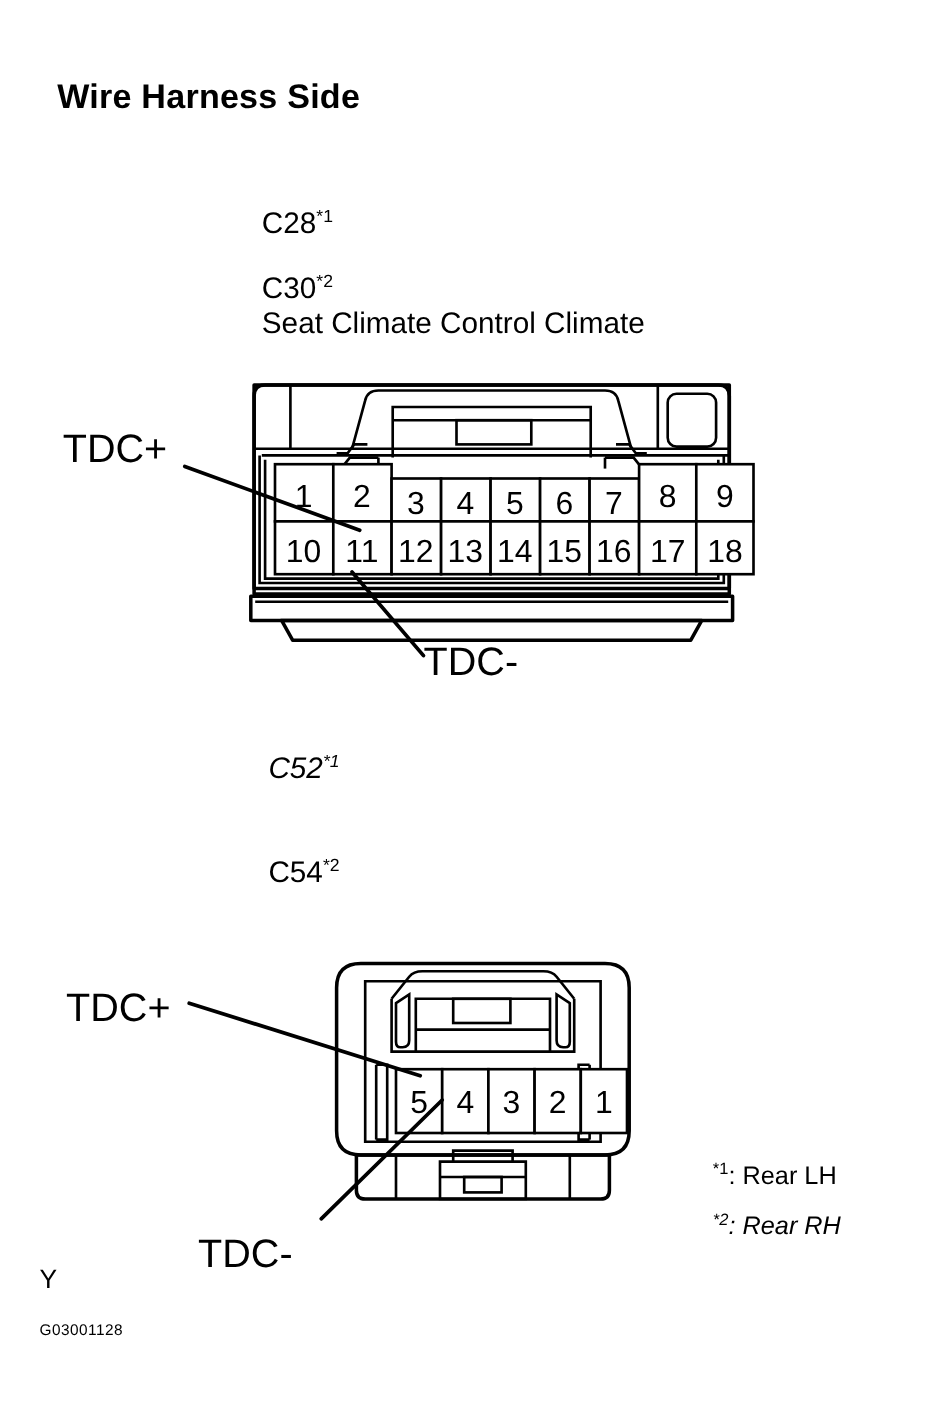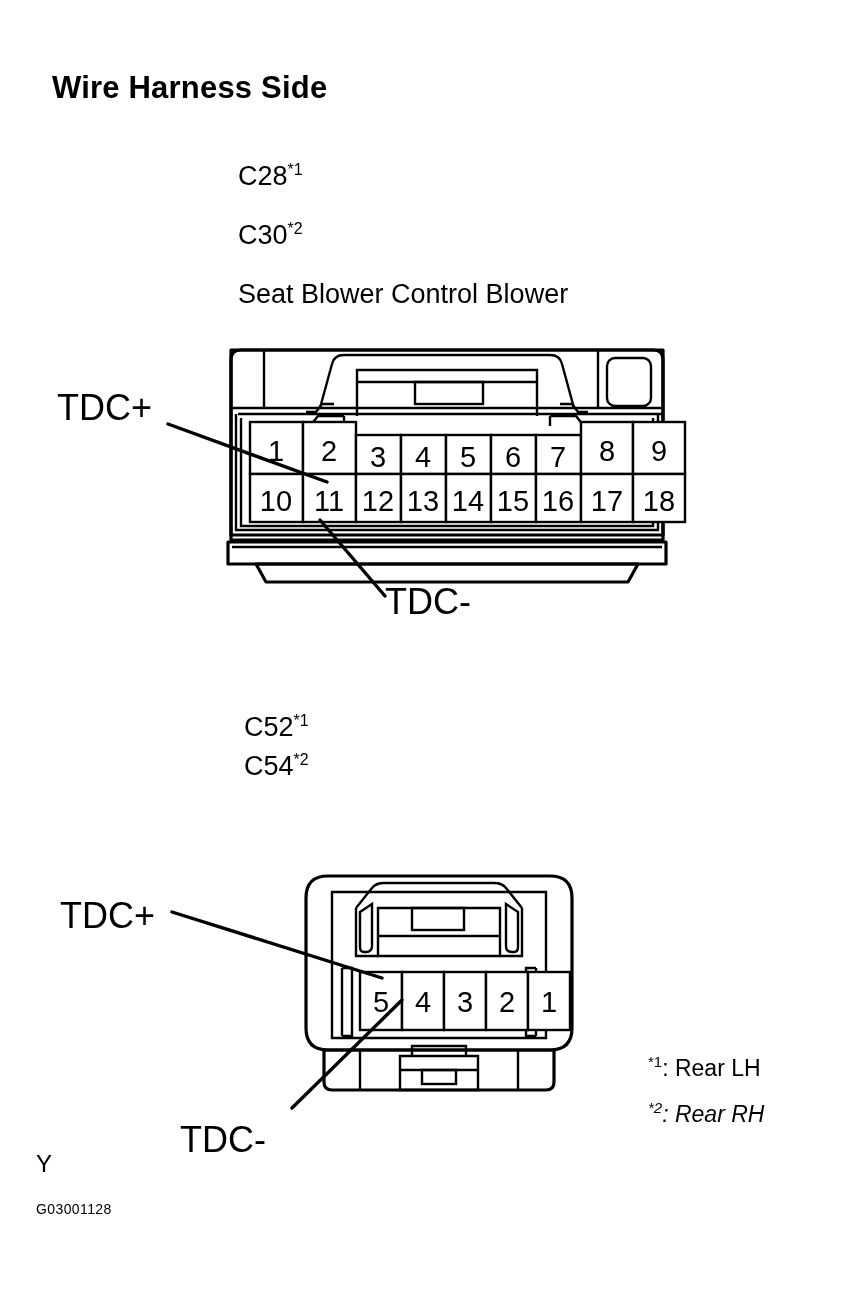--- a/index.html
+++ b/index.html
@@ -30,20 +30,21 @@
     font-size: 31px;
     font-weight: bold;
     letter-spacing: 0.2px;
     white-space: nowrap;
   }
 
   .conn-code {
     font-size: 27px;
     white-space: nowrap;
     line-height: 1;
+    margin-top: 27px;
   }
   .conn-code sup {
     font-size: 16px;
     vertical-align: super;
     line-height: 0;
   }
   .conn-name {
     font-size: 27px;
     white-space: nowrap;
     line-height: 1;
@@ -118,21 +119,21 @@
 <div class="page">
 
   <div class="abs title">Wire Harness Side</div>
 
   <div class="abs conn-code" style="left:238px; top:163px;">
     <span>C28</span><sup>*<span>1</span></sup>
   </div>
   <div class="abs conn-code" style="left:238px; top:222px;">
     <span>C30</span><sup>*<span>2</span></sup>
   </div>
-  <div class="abs conn-name" style="left:238px; top:281px;">Seat Blower Control Blower</div>
+  <div class="abs conn-name" style="left:238px; top:281px;">Seat Climate Control Climate</div>
 
   <div class="abs lead-label" style="left:57px; top:390px;">TDC+</div>
   <div class="abs lead-label" style="left:385px; top:584px;">TDC-</div>
 
   <svg class="abs" style="left:110px; top:330px;" width="580" height="280" viewBox="0 0 580 280">
 
     <path class="ln-thick" d="M121,20 L553,20 L553,210 L121,210 Z" fill="#ffffff"></path>
 
     <path class="ln-thick" d="M121,30 Q121,20 131,20 L543,20 Q553,20 553,30 L553,205 L121,205 Z" fill="#ffffff"></path>
 
@@ -210,21 +211,21 @@
     <path class="ln" d="M122,217 L552,217"></path>
 
     <path class="ln-thick" d="M146,234 L528,234 L518,252 L156,252 Z" fill="#ffffff"></path>
   </svg>
 
   <svg class="abs" style="left:0px; top:0px;" width="856" height="1297" viewBox="0 0 856 1297">
     <path class="leader" d="M168,424 L327,482"></path>
     <path class="leader" d="M320,520 L385,596"></path>
   </svg>
 
-  <div class="abs conn-code" style="left:244px; top:714px;">
+  <div class="abs conn-code" style="left:244px; top:658px;font-style:italic;">
     <span>C52</span><sup>*<span>1</span></sup>
   </div>
   <div class="abs conn-code" style="left:244px; top:753px;">
     <span>C54</span><sup>*<span>2</span></sup>
   </div>
 
   <div class="abs lead-label" style="left:60px; top:898px;">TDC+</div>
   <div class="abs lead-label" style="left:180px; top:1122px;">TDC-</div>
 
   <svg class="abs" style="left:260px; top:860px;" width="360" height="260" viewBox="0 0 360 260">

